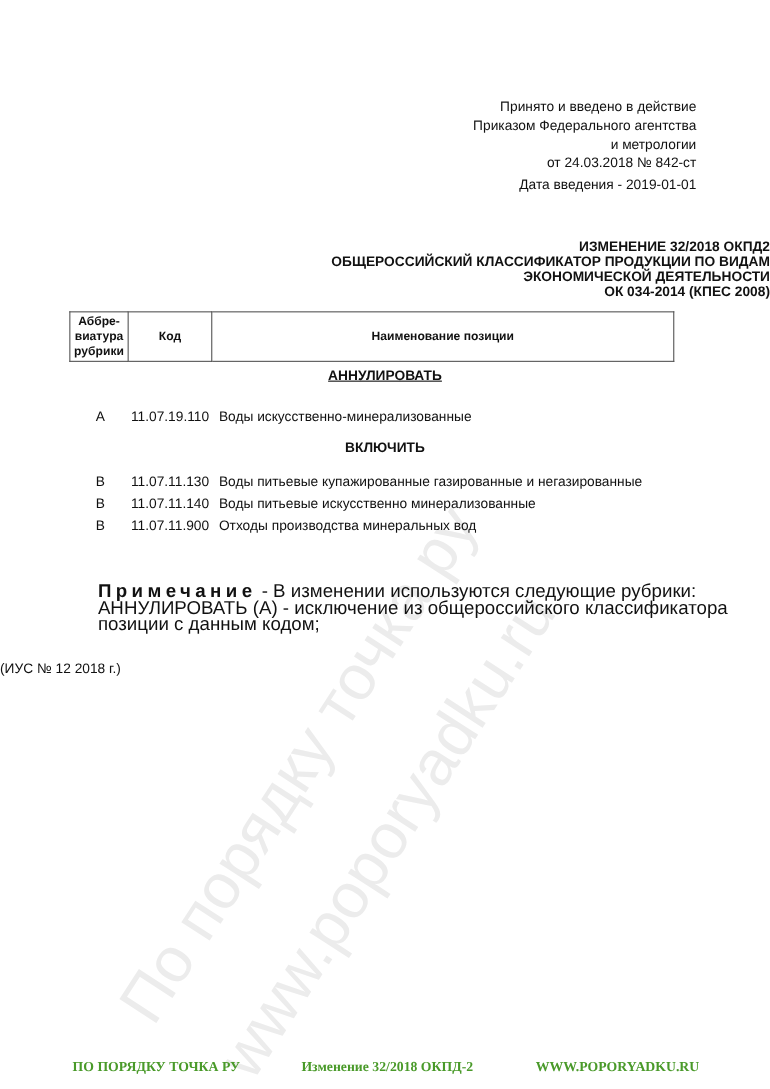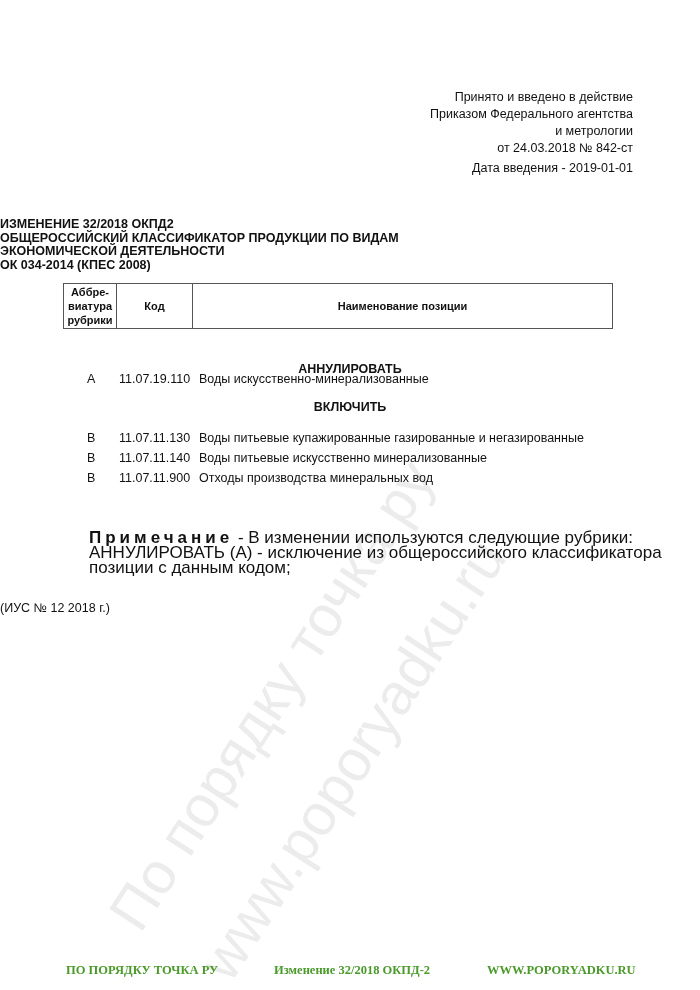--- a/index.html
+++ b/index.html
@@ -3,21 +3,21 @@
 <meta charset="utf-8">
 <style>
   html, body { margin:0; padding:0; background:#fff; }
   body { width:700px; height:990px; position:relative; overflow:hidden;
          font-family:"Liberation Sans", sans-serif; color:#111; }
   .wm { position:absolute; left:0; top:0; width:700px; height:990px; pointer-events:none; overflow:hidden; }
   .wm-line { position:absolute; white-space:nowrap; color:#ececec; font-family:"Liberation Sans", sans-serif;
              font-size:58px; transform-origin:left top; }
   .approval { position:absolute; right:67px; top:89px; text-align:right; font-size:12.5px; line-height:17px; }
   .date-intro { position:absolute; right:67px; top:161px; font-size:12.5px; }
-  .title { position:absolute; left:0; width:700px; top:218px; text-align:left; font-weight:bold; font-size:12.5px; line-height:13.5px; }
+  .title { position:absolute; left:0; width:700px; top:218px; text-align:right; font-weight:bold; font-size:12.5px; line-height:13.5px; }
   table.hdr { position:absolute; left:63px; top:283px; width:550px; border-collapse:collapse; font-size:11px; font-weight:bold; }
   table.hdr td { border:1px solid #555; height:44px; text-align:center; vertical-align:middle; line-height:14px; padding:0; }
   .section { position:absolute; left:0; width:700px; text-align:center; font-weight:bold; font-size:12.5px; }
   .row { position:absolute; left:87px; font-size:12.5px; white-space:nowrap; }
   .row .abbr { display:inline-block; width:32px; }
   .row .code { display:inline-block; width:80px; }
   .note { position:absolute; left:89px; top:530px; font-size:17px; line-height:15px; }
   .note .lbl { font-weight:bold; letter-spacing:4px; }
   .ius { position:absolute; left:0; width:700px; top:601px; text-align:left; font-size:12.5px; }
   .footer { position:absolute; top:963px; font-family:"Liberation Serif", serif; font-weight:bold; color:#4a9a2a; font-size:12.5px; }
@@ -52,21 +52,21 @@
       <div>Аббре-</div>
       <div>виатура</div>
       <div>рубрики</div>
     </td>
     <td style="width:75px;">Код</td>
     <td>Наименование позиции</td>
   </tr>
 </tbody>
   </table>
 
-<div class="section" style="top:362px;">АННУЛИРОВАТЬ</div>
+<div class="section" style="top:334px;text-decoration:underline;">АННУЛИРОВАТЬ</div>
 <div class="row" style="top:372px;">
   <span class="abbr">А</span><span class="code">11.07.19.110</span><span>Воды искусственно-минерализованные</span>
 </div>
 
 <div class="section" style="top:400px;">ВКЛЮЧИТЬ</div>
 <div class="row" style="top:431px;">
   <span class="abbr">В</span><span class="code">11.07.11.130</span><span>Воды питьевые купажированные газированные и негазированные</span>
 </div>
 <div class="row" style="top:451px;">
   <span class="abbr">В</span><span class="code">11.07.11.140</span><span>Воды питьевые искусственно минерализованные</span>

